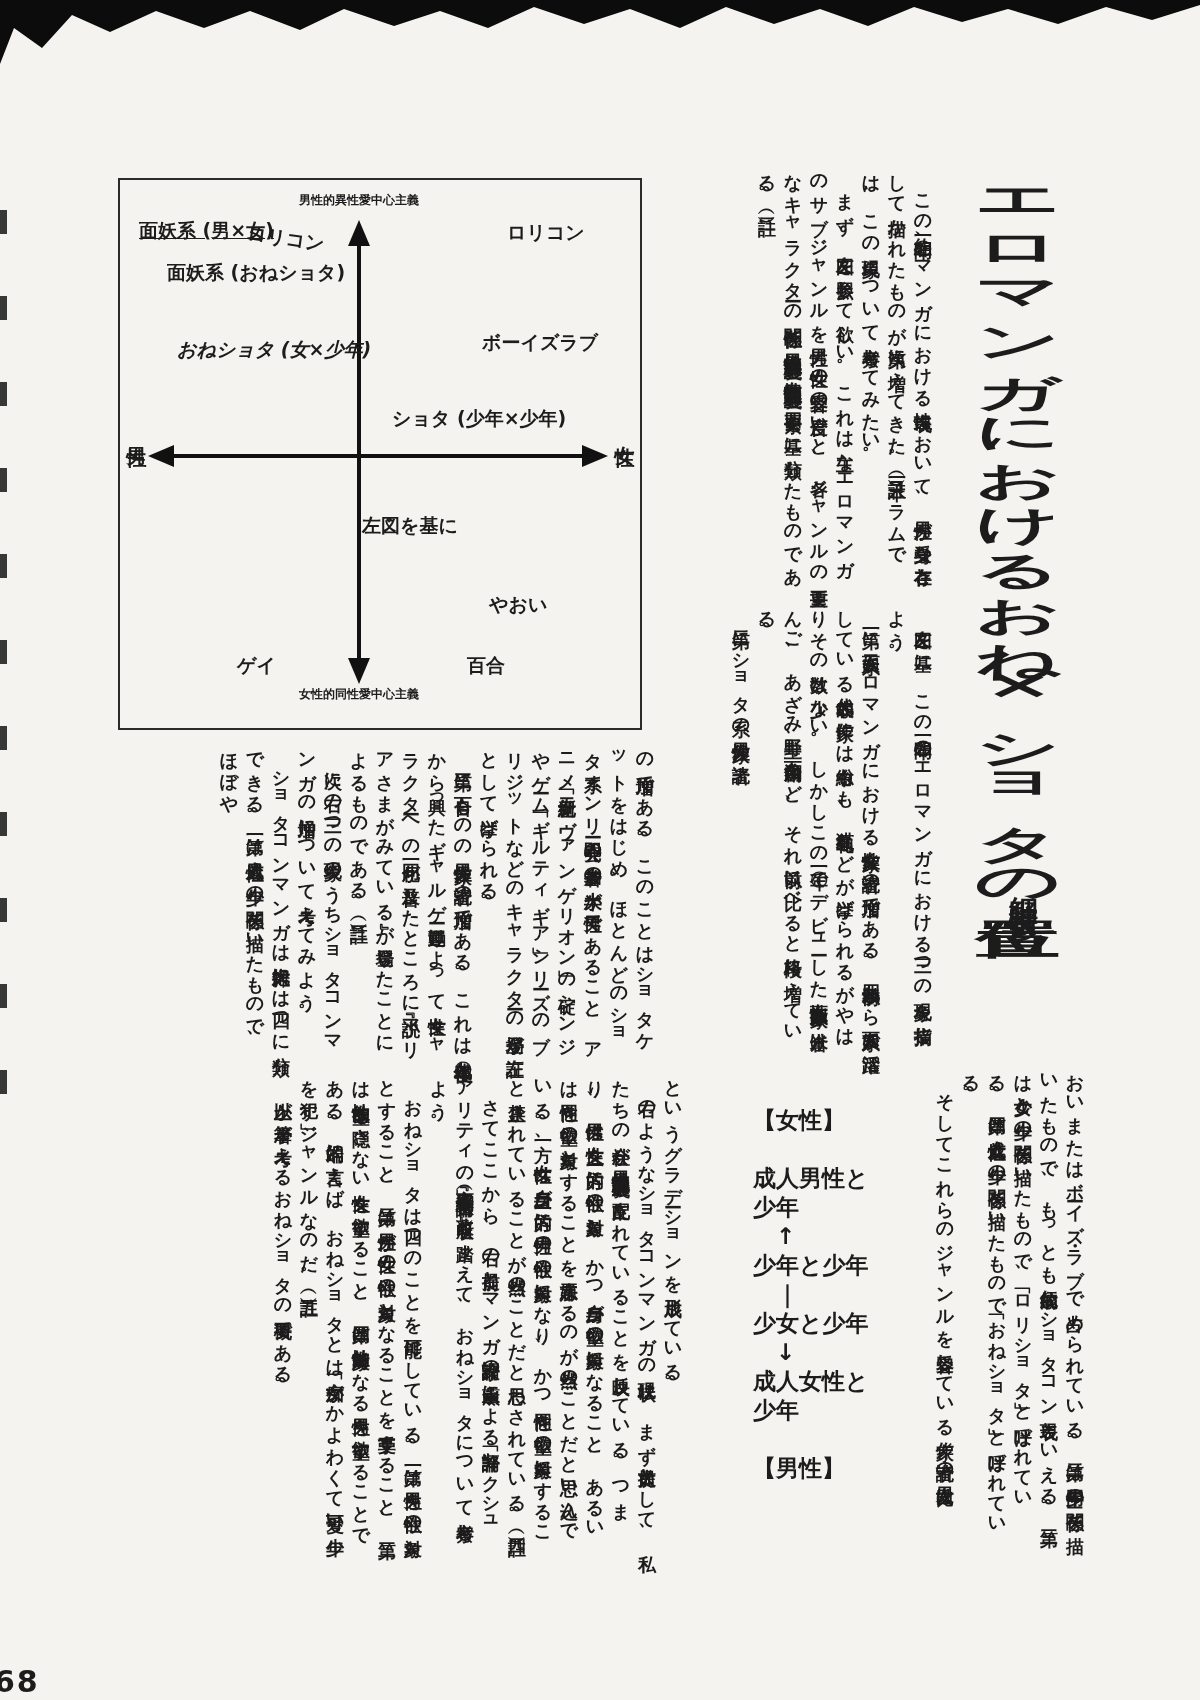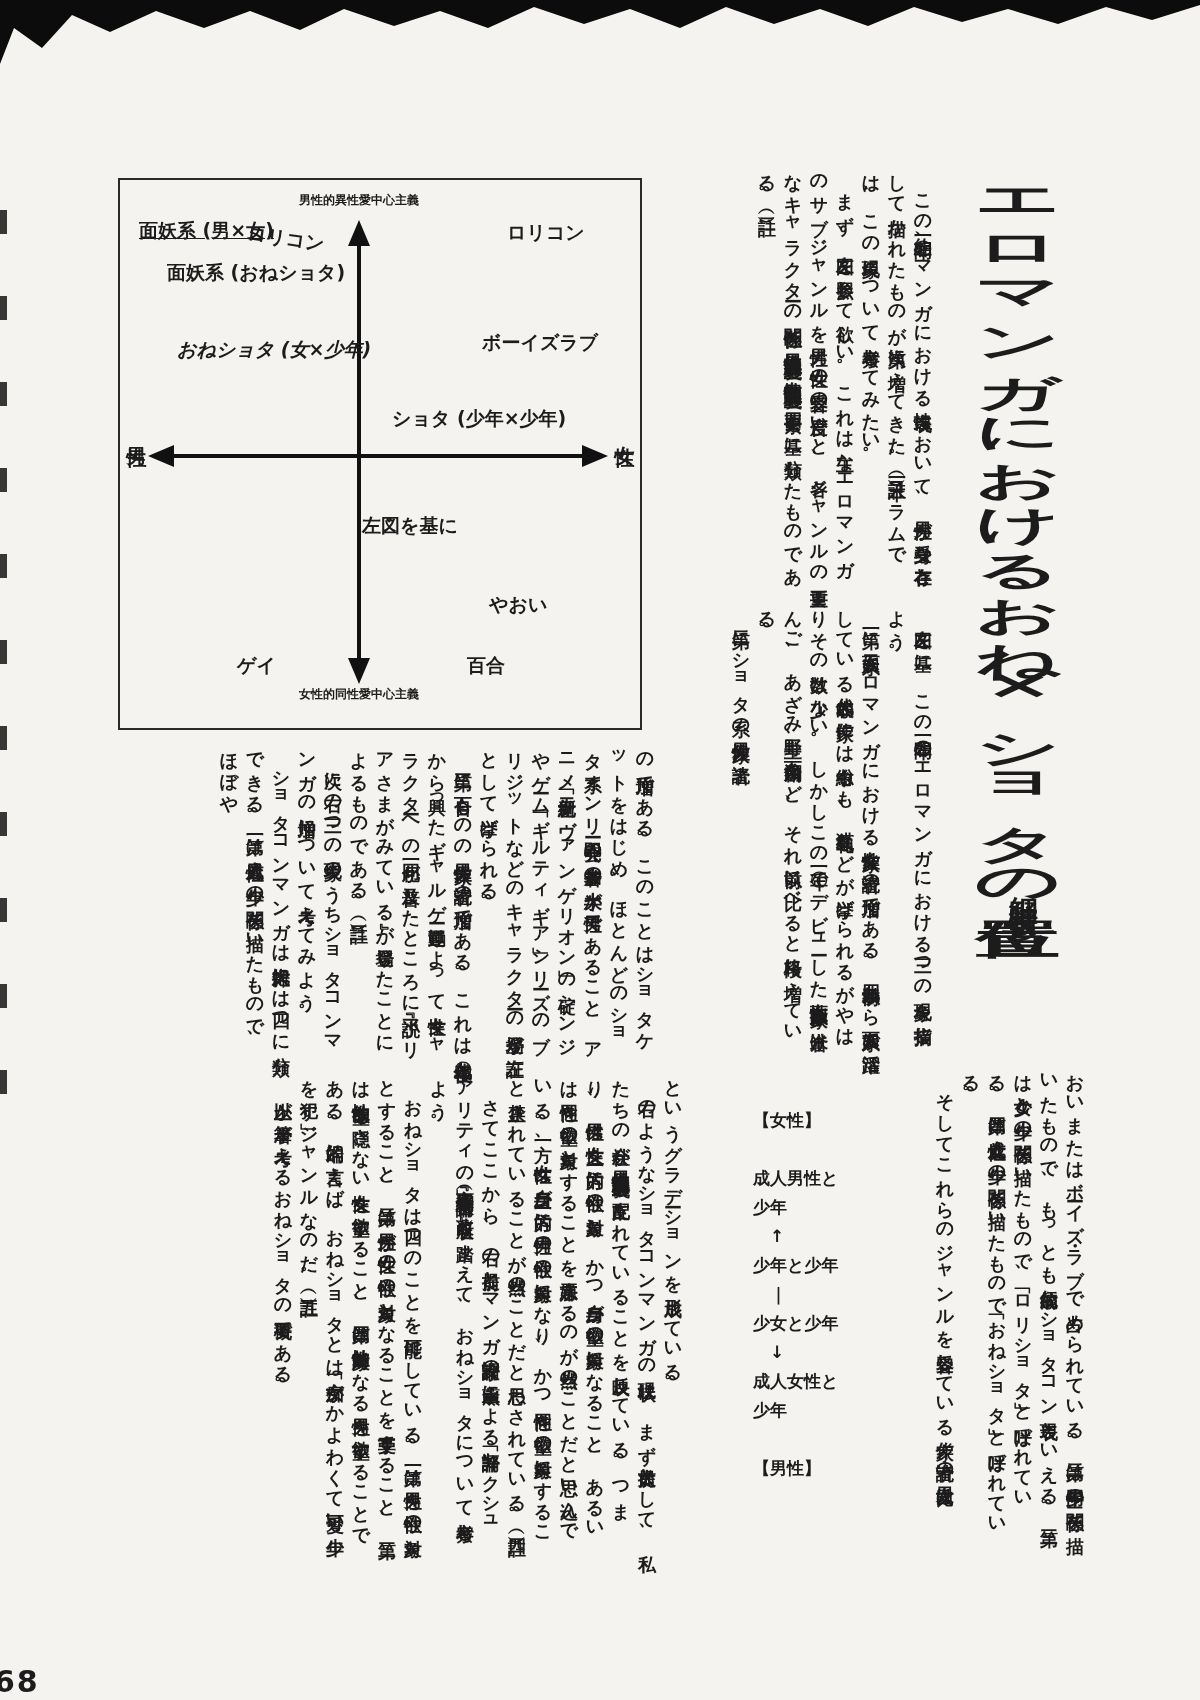--- a/index.html
+++ b/index.html
@@ -59,21 +59,21 @@
   .dg-arrow-left  { position:absolute; left:28px;  top:265px; width:0; height:0;
     border-top:11px solid transparent; border-bottom:11px solid transparent; border-right:26px solid #111; }
   .dg-arrow-right { position:absolute; left:462px; top:265px; width:0; height:0;
     border-top:11px solid transparent; border-bottom:11px solid transparent; border-left:26px solid #111; }
   .dg-label {
     position:absolute; font-size:19px; font-weight:600; white-space:nowrap;
   }
   
   .gradient-block {
     position:absolute; left:753px; top:1106px; width:140px;
-    font-size:17px; line-height:29px; font-weight:600; white-space:pre-line;
+    font-size:23px; line-height:29px; font-weight:600; white-space:pre-line;
   }
   .pagenum {
     position:absolute; left:-6px; top:1664px; font-size:30px; font-weight:700;
     letter-spacing:2px;
   }
 </style>
 </head>
 <body>
 
 <div class="page">

